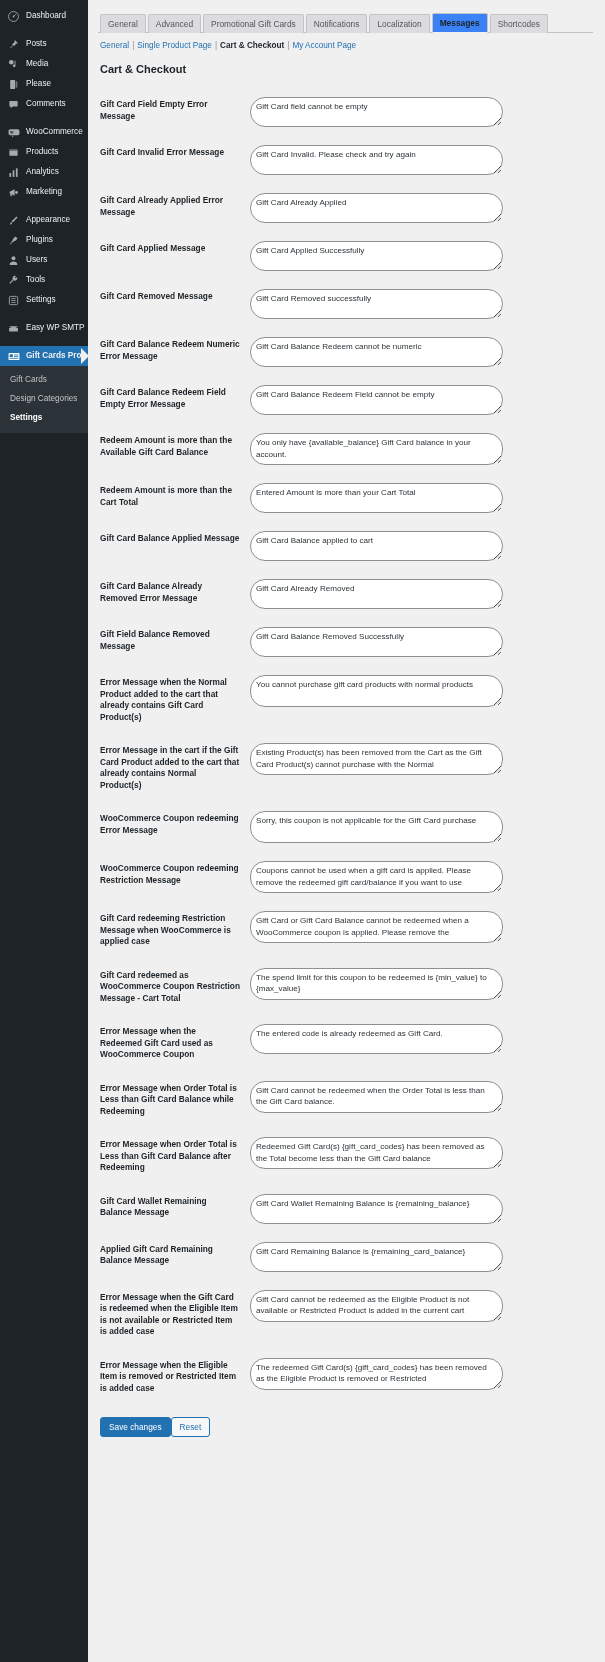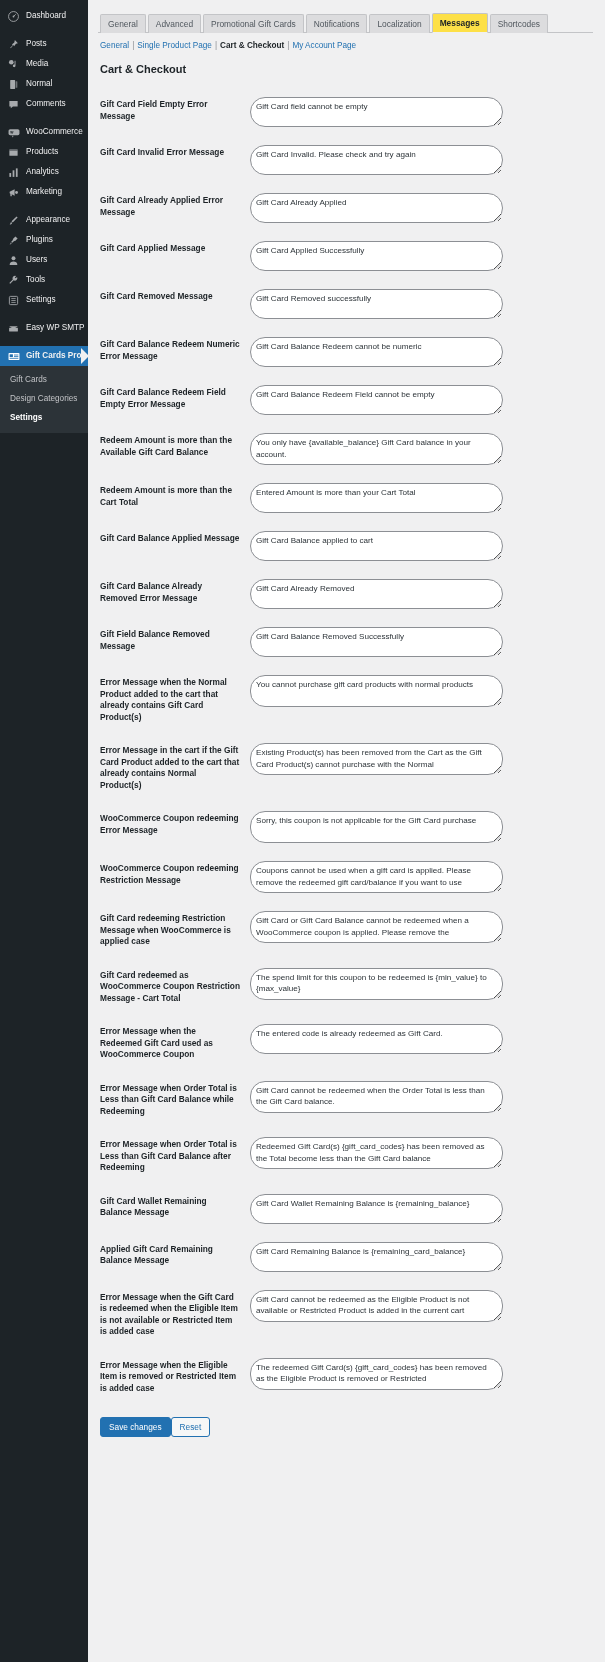--- a/index.html
+++ b/index.html
@@ -111,21 +111,21 @@
     border-bottom: none;
     color: #50575e;
     font-size: 8.4px;
     line-height: 1;
     padding: 5px 7px 5px 7px;
     margin: 0 2px -1px 0;
     white-space: nowrap;
     border-radius: 2px 2px 0 0;
   }
   .nav-tab.nav-tab-active {
-    background: #fde047;
+    background: #3b82f6;
     border-bottom: 1px solid #f0f0f1;
     color: #1d2327;
     font-weight: 700;
   }
 
   
   .subsubsub {
     margin: 7px 0 0 2px;
     font-size: 8.2px;
     line-height: 12px;
@@ -241,21 +241,21 @@
           </span>
           <span class="mi-label">Media</span>
         </div>
         <div class="menu-item">
           <span class="mi-icon">
             <svg width="11" height="11" viewBox="0 0 20 20" fill="currentColor">
               <rect x="4" y="2" width="9" height="16" rx="1"></rect>
               <rect x="14" y="4" width="3" height="12" rx="1" opacity=".6"></rect>
             </svg>
           </span>
-          <span class="mi-label">Normal</span>
+          <span class="mi-label">Please</span>
         </div>
         <div class="menu-item">
           <span class="mi-icon">
             <svg width="11" height="11" viewBox="0 0 20 20" fill="currentColor">
               <path d="M2.5 3.5h15v10h-8.5l-4 3.5v-3.5h-2.5z"></path>
             </svg>
           </span>
           <span class="mi-label">Comments</span>
         </div>
         <div class="menu-sep"></div>

